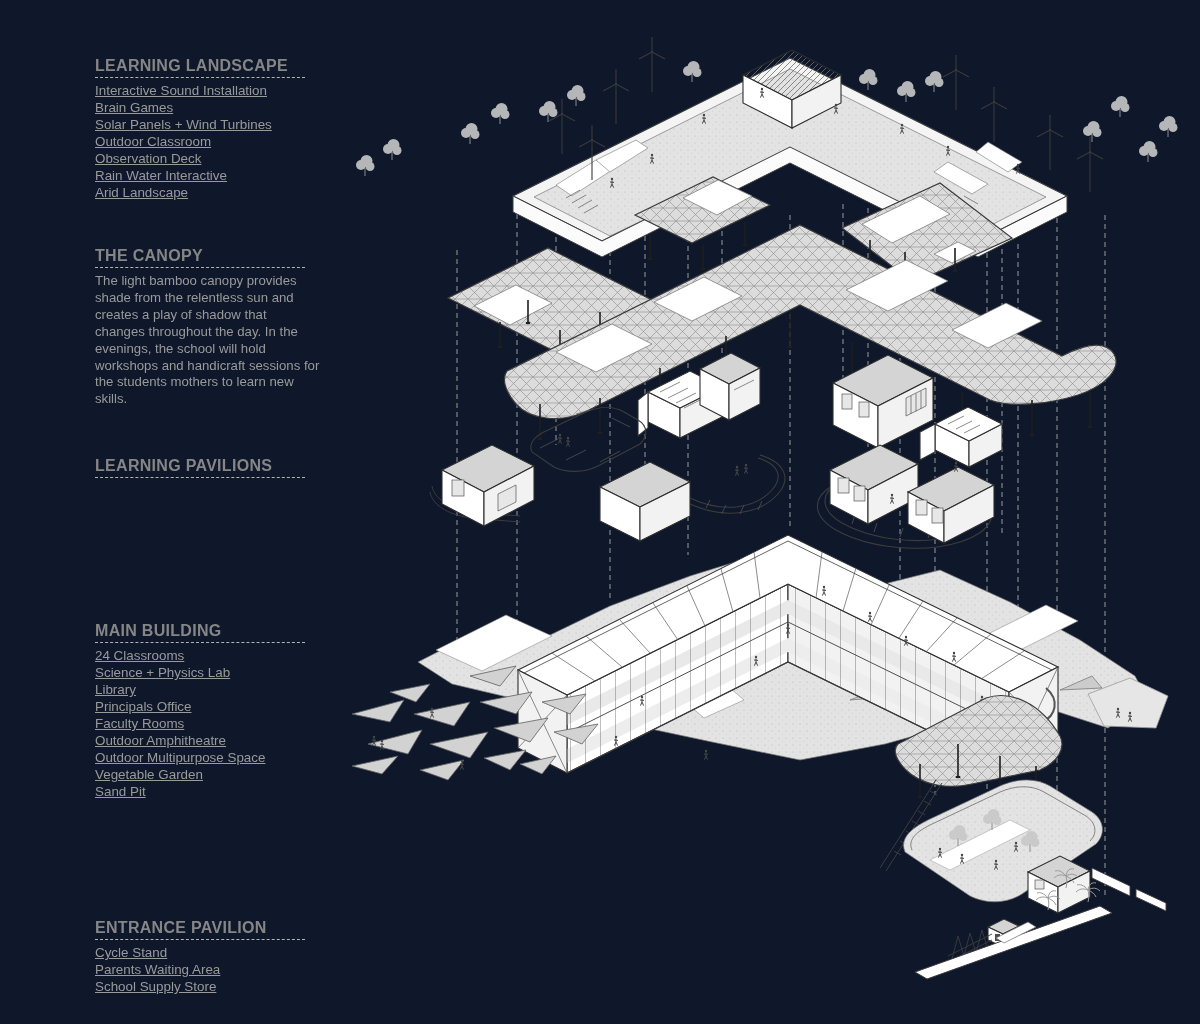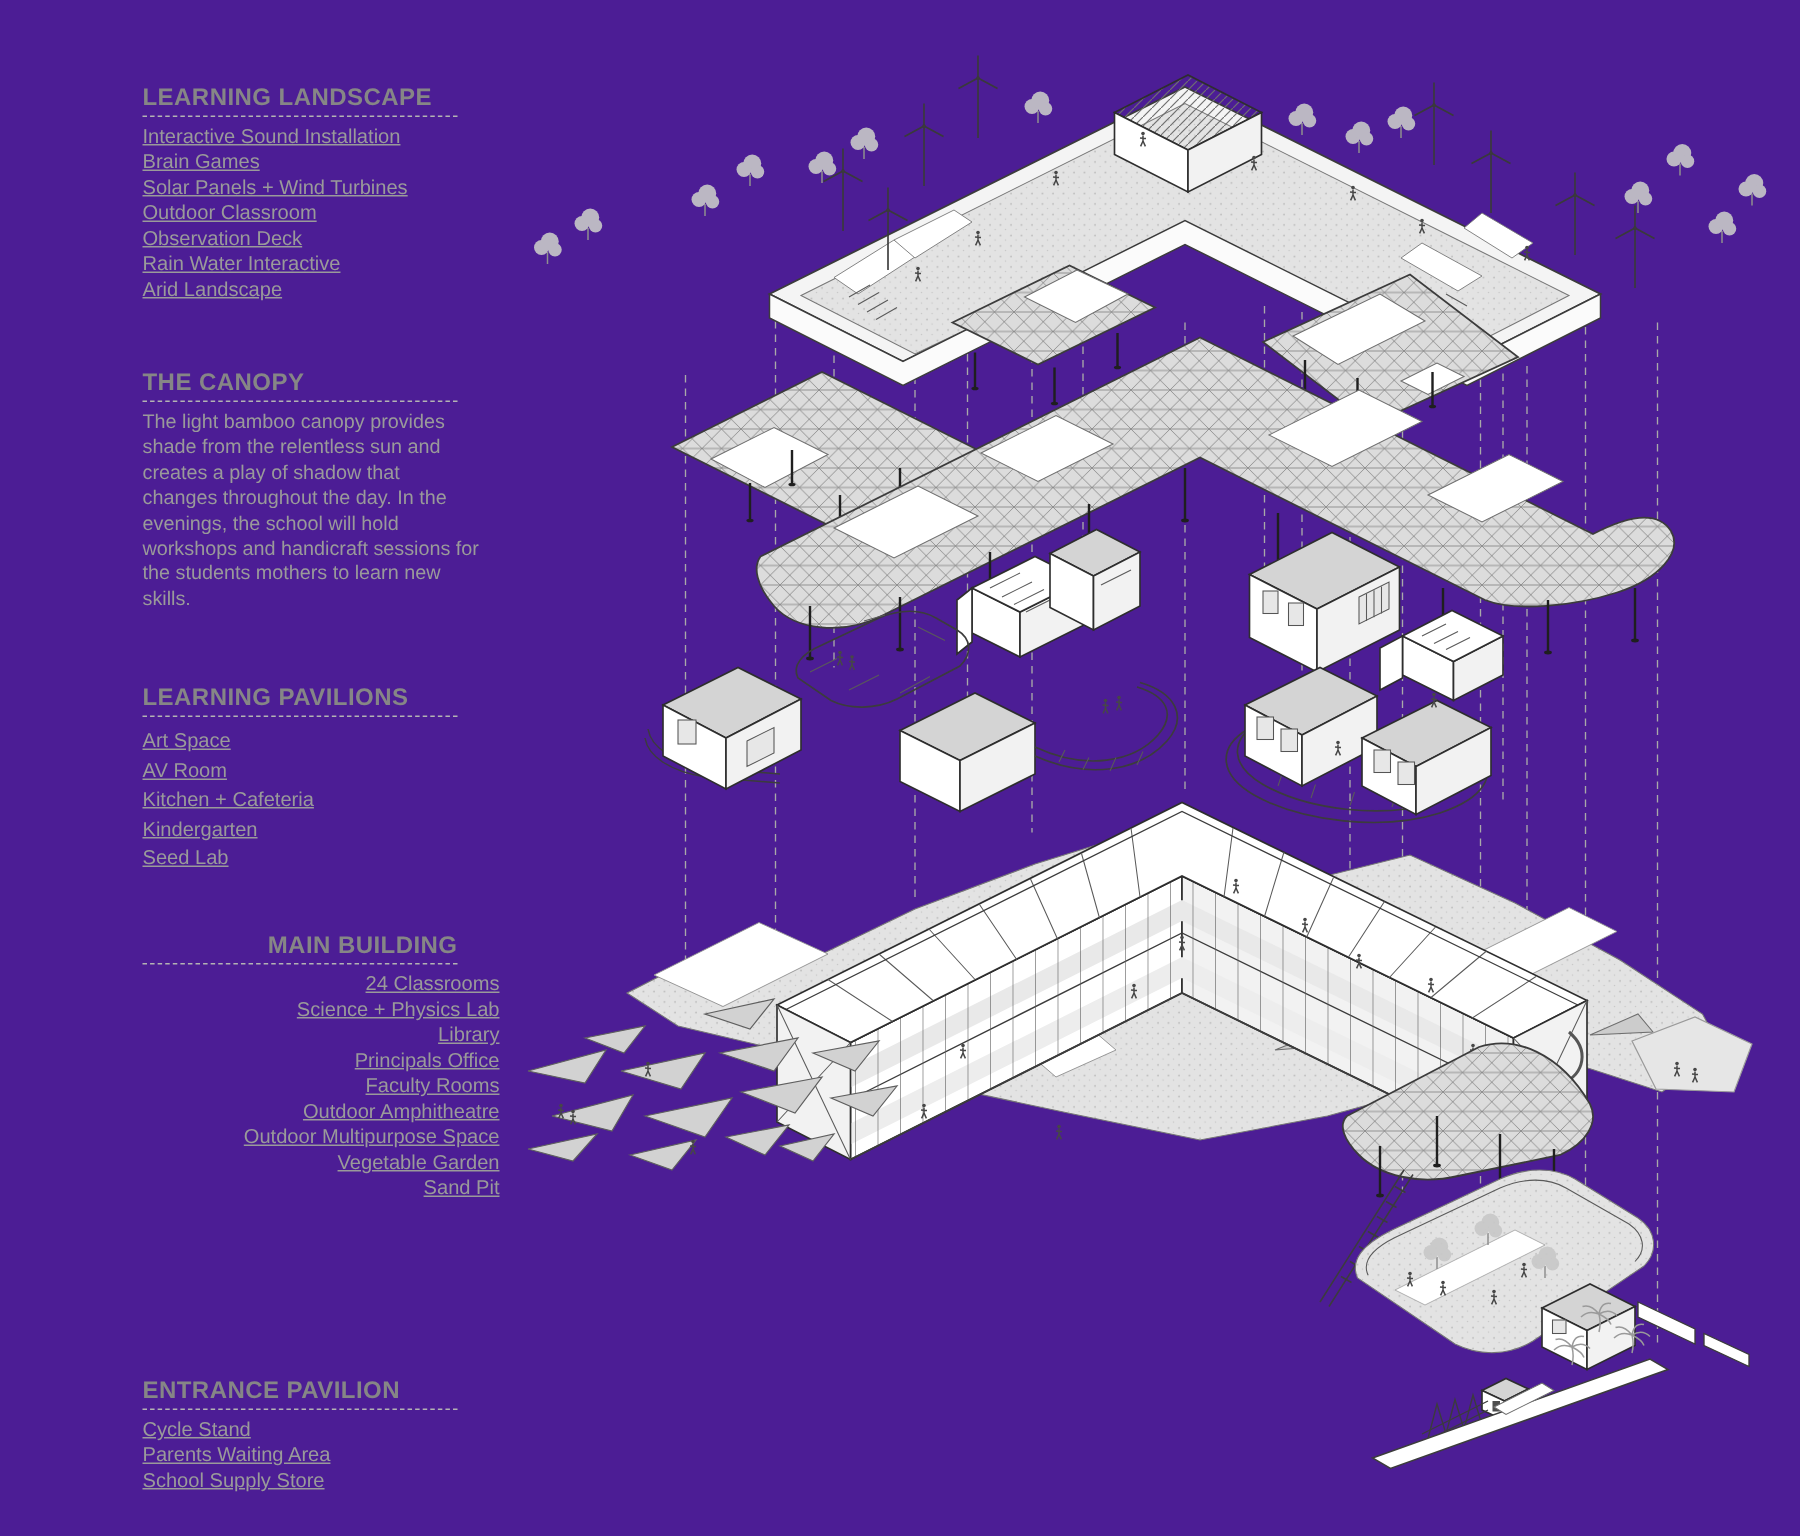--- a/index.html
+++ b/index.html
@@ -1,28 +1,28 @@
 <!DOCTYPE html>
 <html><head>
 <meta charset="utf-8">
 <style>
   html,body{margin:0;padding:0;background:#ffffff;}
-  #stage{position:relative;width:1200px;height:1024px;background:#4c1d95;overflow:hidden;
+  #stage{position:relative;width:1200px;height:1024px;background:#0f172a;overflow:hidden;
          font-family:"Liberation Sans", sans-serif;}
   #drawing{position:absolute;left:0;top:0;}
   .panel{position:absolute;left:95px;width:238px;}
   .panel h2{margin:0;font-size:16px;font-weight:bold;color:#868686;letter-spacing:.3px;
             width:210px;border-bottom:1px dashed #b3b3b3;padding-bottom:2px;line-height:18px;}
   .panel ul{list-style:none;margin:4px 0 0;padding:0;font-size:13.4px;color:#9a9a9a;line-height:17px;text-decoration:underline;}
   .panel p{margin:5px 0 0;font-size:13.2px;color:#9a9a9a;line-height:16.9px;width:225px;}
   #sec-0{top:57px;}
   #sec-1{top:247px;}
   #sec-2{top:457px;}
   #sec-2 ul{line-height:19.5px;margin-top:6px;}
-  #sec-3{top:622px;text-align:right;}
+  #sec-3{top:622px;}
   #sec-4{top:919px;}
   
   .dash{stroke:#a9a9a9;stroke-width:.9;stroke-dasharray:5 4;fill:none;}
   .ln{stroke:#3c3c3c;fill:none;}
   .topface{fill:#f4f4f4;stroke:#3c3c3c;stroke-width:1.2;}
   .gtex{fill:url(#gtex);stroke:#767676;stroke-width:.7;}
   .mesh{fill:url(#mesh);stroke:#3c3c3c;stroke-width:1.2;}
   .hole{fill:#ffffff;stroke:#6e6e6e;stroke-width:.7;}
   .box-top{fill:#d4d4d4;stroke:#2e2e2e;stroke-width:1.1;}
   .box-l{fill:#ffffff;stroke:#2e2e2e;stroke-width:1.1;}
@@ -469,27 +469,20 @@
       </ul>
   </section>
 
   <section class="panel" id="sec-1">
     <h2>THE CANOPY</h2>
     <p>The light bamboo canopy provides shade from the relentless sun and creates a play of shadow that changes throughout the day. In the evenings, the school will hold workshops and handicraft sessions for the students mothers to learn new skills.</p>
   </section>
 
   <section class="panel" id="sec-2">
     <h2>LEARNING PAVILIONS</h2>
-    <ul>
-        <li>Art Space</li>
-        <li>AV Room</li>
-        <li>Kitchen + Cafeteria</li>
-        <li>Kindergarten</li>
-        <li>Seed Lab</li>
-      </ul>
   </section>
 
   <section class="panel" id="sec-3">
     <h2>MAIN BUILDING</h2>
     <ul>
         <li>24 Classrooms</li>
         <li>Science + Physics Lab</li>
         <li>Library</li>
         <li>Principals Office</li>
         <li>Faculty Rooms</li>

